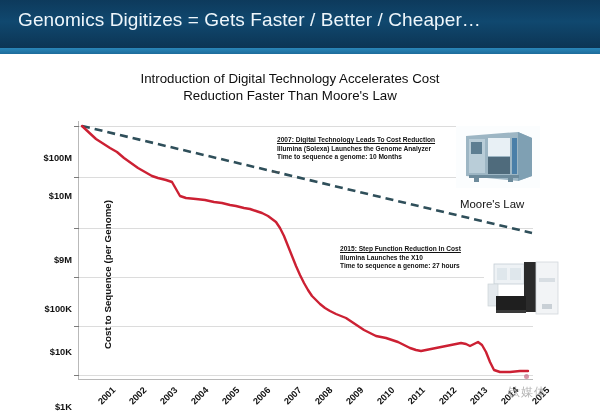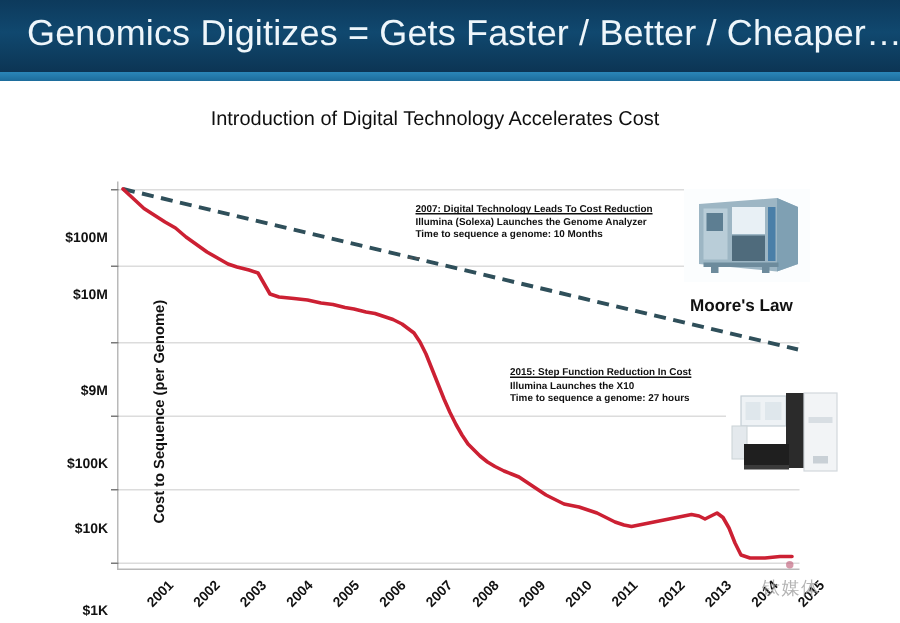--- a/index.html
+++ b/index.html
@@ -33,21 +33,21 @@
     position: absolute;
     left: 0; top: 48px;
     width: 600px;
     height: 6px;
     background: linear-gradient(to bottom, #2a86b8 0%, #1d6c9b 100%);
   }
   #header-title {
     position: absolute;
     left: 18px;
     top: 9px;
-    font-size: 24px;
+    font-size: 19px;
     color: #eef6fb;
     letter-spacing: 0.1px;
     white-space: nowrap;
     font-weight: 400;
   }
 
   
   #chart-title {
     position: absolute;
     left: 70px;
@@ -182,21 +182,21 @@
     top: 245px;
     width: 175px;
   }
 
   
   #moores-law-label {
     position: absolute;
     left: 460px;
     top: 198px;
     font-size: 11.4px;
-    font-weight: bold;
+    font-weight: normal;
     color: #111;
   }
 
   
   #instrument-genome-analyzer {
     position: absolute;
     left: 456px;
     top: 126px;
     width: 84px;
     height: 62px;
@@ -238,20 +238,21 @@
 <body>
 
 <div id="slide">
 
   <div id="header-bar"></div>
   <div id="header-accent"></div>
   <div id="header-title">Genomics Digitizes = Gets Faster / Better / Cheaper…</div>
 
   <div id="chart-title">
     <div>Introduction of Digital Technology Accelerates Cost</div>
+    <div>Reduction Faster Than Moore's Law</div>
   </div>
 
   <div id="axis-y"></div>
   <div id="axis-x"></div>
 
   <div id="plot-area">
     <div class="gridline" style="top:5px;"></div>
     <div class="gridline" style="top:56px;"></div>
     <div class="gridline" style="top:107px;"></div>
     <div class="gridline" style="top:156px;"></div>

